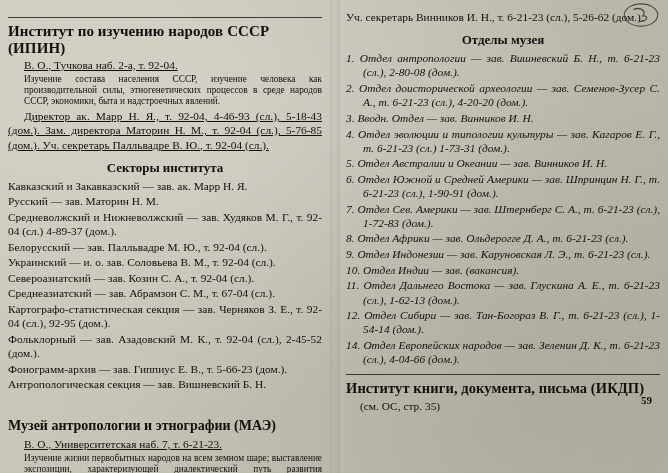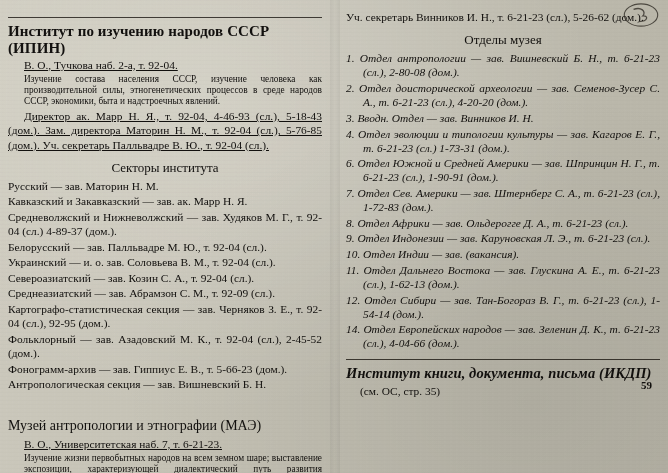--- a/index.html
+++ b/index.html
@@ -66,21 +66,21 @@
   }
   h1.sec-title {
     font-size: 15px;
     font-weight: bold;
     margin: 0 0 1px 0;
     letter-spacing: .1px;
     line-height: 1.12;
   }
   h2.sub-title {
     font-size: 13px;
-    font-weight: normal;
+    font-weight: bold;
     margin: 9px 0 3px 0;
     text-align: center;
     line-height: 1.15;
   }
   p.txt {
     margin: 0 0 2px 0;
     font-size: 11.4px;
     line-height: 1.26;
     text-align: justify;
     text-decoration: underline;
@@ -145,27 +145,27 @@
 
   <div class="col col-left">
     <div class="rule"></div>
     <h1 class="sec-title">Институт по изучению народов СССР (ИПИН)</h1>
     <p class="txt ind">В. О., Тучкова наб. 2-а, т. 92-04.</p>
     <p class="small">Изучение состава населения СССР, изучение человека как производительной силы, этногенетических процессов в среде народов СССР, экономики, быта и надстроечных явлений.</p>
     <p class="txt ind">Директор ак. Марр Н. Я., т. 92-04, 4-46-93 (сл.), 5-18-43 (дом.). Зам. директора Маторин Н. М., т. 92-04 (сл.), 5-76-85 (дом.). Уч. секретарь Палльвадре В. Ю., т. 92-04 (сл.).</p>
 
     <h2 class="sub-title">Секторы института</h2>
 
+    <p class="sector-line">Кавказский и Закавказский — зав. ак. Марр Н. Я.</p>
     <p class="sector-line">Русский — зав. Маторин Н. М.</p>
-    <p class="sector-line">Кавказский и Закавказский — зав. ак. Марр Н. Я.</p>
     <p class="sector-line">Средневолжский и Нижневолжский — зав. Худяков М. Г., т. 92-04 (сл.) 4-89-37 (дом.).</p>
     <p class="sector-line">Белорусский — зав. Палльвадре М. Ю., т. 92-04 (сл.).</p>
     <p class="sector-line">Украинский — и. о. зав. Соловьева В. М., т. 92-04 (сл.).</p>
     <p class="sector-line">Североазиатский — зав. Козин С. А., т. 92-04 (сл.).</p>
-    <p class="sector-line">Среднеазиатский — зав. Абрамзон С. М., т. 92-09 (сл.).</p>
+    <p class="sector-line">Среднеазиатский — зав. Абрамзон С. М., т. 67-04 (сл.).</p>
     <p class="sector-line">Картографо-статистическая секция — зав. Черняков З. Е., т. 92-04 (сл.), 92-95 (дом.).</p>
     <p class="sector-line">Фольклорный — зав. Азадовский М. К., т. 92-04 (сл.), 2-45-52 (дом.).</p>
     <p class="sector-line">Фонограмм-архив — зав. Гиппиус Е. В., т. 5-66-23 (дом.).</p>
     <p class="sector-line">Антропологическая секция — зав. Вишневский Б. Н.</p>
 
     <h2 class="sub-title" style="text-align:left;margin-top:26px;font-size:14px;">Музей антропологии и этнографии (МАЭ)</h2>
     <p class="txt ind">В. О., Университетская наб. 7, т. 6-21-23.</p>
     <p class="small">Изучение жизни первобытных народов на всем земном шаре; выставление экспозиции, характеризующей диалектический путь развития человеческого общества с целью представить ход развития человеческого общества и его существование.</p>
 
   </div>
@@ -177,28 +177,29 @@
     </svg>
 
     <p class="hdr-right">Уч. секретарь Винников И. Н., т. 6-21-23 (сл.), 5-26-62 (дом.).</p>
 
     <h2 class="sub-title">Отделы музея</h2>
 
     <p class="entry">1. Отдел антропологии — зав. Вишневский Б. Н., т. 6-21-23 (сл.), 2-80-08 (дом.).</p>
     <p class="entry">2. Отдел доисторической археологии — зав. Семенов-Зусер С. А., т. 6-21-23 (сл.), 4-20-20 (дом.).</p>
     <p class="entry">3. Вводн. Отдел — зав. Винников И. Н.</p>
     <p class="entry">4. Отдел эволюции и типологии культуры — зав. Кагаров Е. Г., т. 6-21-23 (сл.) 1-73-31 (дом.).</p>
+    <p class="entry">5. Отдел Австралии и Океании — зав. Винников И. Н.</p>
     <p class="entry">6. Отдел Южной и Средней Америки — зав. Шпринцин Н. Г., т. 6-21-23 (сл.), 1-90-91 (дом.).</p>
     <p class="entry">7. Отдел Сев. Америки — зав. Штернберг С. А., т. 6-21-23 (сл.), 1-72-83 (дом.).</p>
     <p class="entry">8. Отдел Африки — зав. Ольдерогге Д. А., т. 6-21-23 (сл.).</p>
     <p class="entry">9. Отдел Индонезии — зав. Каруновская Л. Э., т. 6-21-23 (сл.).</p>
     <p class="entry">10. Отдел Индии — зав. (вакансия).</p>
     <p class="entry">11. Отдел Дальнего Востока — зав. Глускина А. Е., т. 6-21-23 (сл.), 1-62-13 (дом.).</p>
     <p class="entry">12. Отдел Сибири — зав. Тан-Богораз В. Г., т. 6-21-23 (сл.), 1-54-14 (дом.).</p>
     <p class="entry">14. Отдел Европейских народов — зав. Зеленин Д. К., т. 6-21-23 (сл.), 4-04-66 (дом.).</p>
 
     <div class="rule" style="margin-top:8px;"></div>
-    <h1 class="sec-title" style="font-size:14.5px;font-style:italic;">Институт книги, документа, письма (ИКДП)</h1>
+    <h1 class="sec-title" style="font-size:14.5px;">Институт книги, документа, письма (ИКДП)</h1>
     <p class="ikdp-note">(см. ОС, стр. 35)</p>
 
     <div class="folio folio-right">59</div>
   </div>
 </div>
 
 </body></html>

